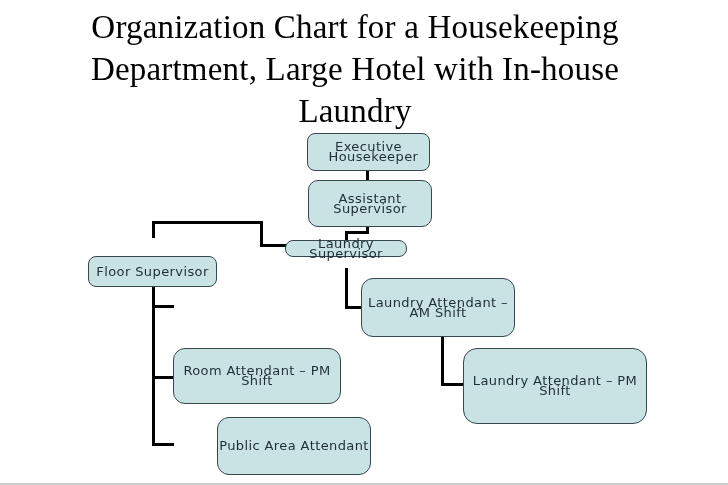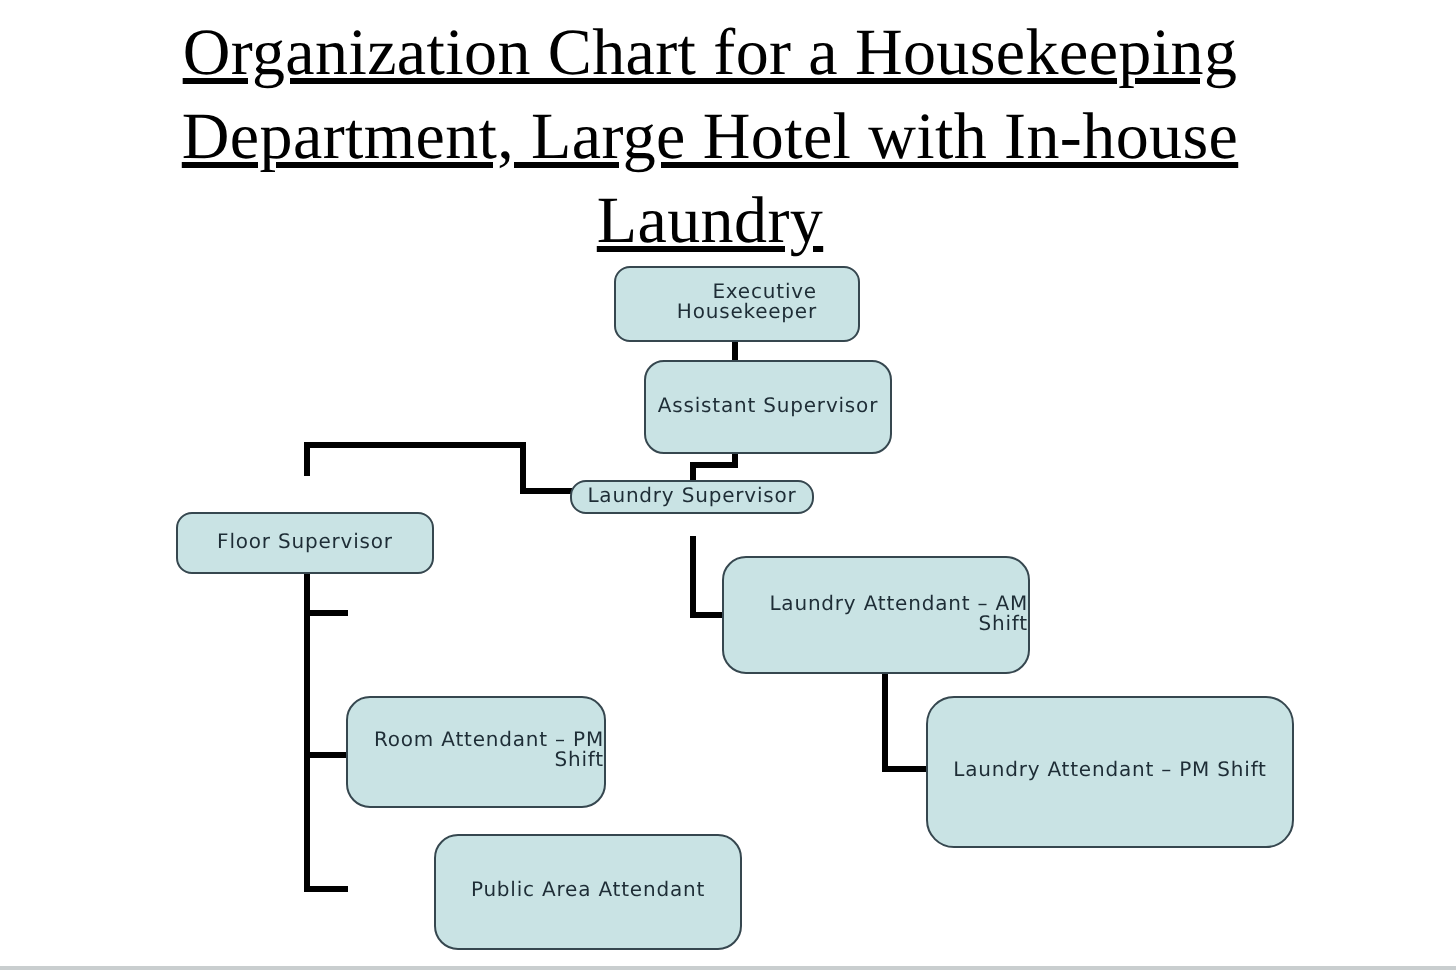--- a/index.html
+++ b/index.html
@@ -15,34 +15,33 @@
     position: absolute;
     top: 6px;
     left: 0;
     width: 710px;
     text-align: center;
     font-family: "Liberation Serif", serif;
     font-size: 33px;
     line-height: 42px;
     color: #000000;
     letter-spacing: 0.2px;
-    text-decoration: underline;
   }
   .chart { position: absolute; left: 0; top: 0; width: 728px; height: 485px; }
   .node {
     position: absolute;
     background: #c9e3e4;
     border: 1px solid #36474f;
     display: flex;
     align-items: center;
     justify-content: center;
-    text-align: right;
+    text-align: center;
     box-sizing: border-box;
     color: #1e2d36;
-    font-size: 10px;
+    font-size: 13px;
     letter-spacing: 0.4px;
     line-height: 10px;
   }
   .node .lbl { display: block; }
   .conn { position: absolute; background: #000000; }
   .bottom-edge {
     position: absolute;
     left: 0; bottom: 0;
     width: 728px; height: 2px;
     background: #c9cecf;
@@ -80,34 +79,34 @@
     <div class="conn" style="left:345px; top:268px; width:3px; height:41px;"></div>
     <div class="conn" style="left:345px; top:306px; width:21px; height:3px;"></div>
 
     <div class="conn" style="left:441px; top:337px; width:3px; height:49px;"></div>
     <div class="conn" style="left:441px; top:383px; width:23px; height:3px;"></div>
 
     <div class="node" style="left:307px; top:133px; width:123px; height:38px; border-radius:8px;">
       <span class="lbl" style="width:80px;">Executive Housekeeper</span>
     </div>
 
-    <div class="node" style="left:322px; top:180px; width:124px; height:47px; border-radius:10px;">
+    <div class="node" style="left:308px; top:180px; width:124px; height:47px; border-radius:10px;">
       <span class="lbl">Assistant Supervisor</span>
     </div>
 
     <div class="node" style="left:88px; top:238px; width:129px; height:31px; border-radius:8px;margin-top:18px;">
       <span class="lbl">Floor Supervisor</span>
     </div>
 
     <div class="node" style="left:285px; top:240px; width:122px; height:17px; border-radius:8px;">
       <span class="lbl">Laundry Supervisor</span>
     </div>
 
 
-    <div class="node" style="left:173px; top:348px; width:130px; height:56px; border-radius:12px;">
+    <div class="node" style="left:173px; top:348px; width:168px; height:56px; border-radius:12px;">
       <span class="lbl">Room Attendant – PM Shift</span>
     </div>
 
     <div class="node" style="left:173px; top:417px; width:154px; height:58px; border-radius:12px;margin-left:44px;">
       <span class="lbl">Public Area Attendant</span>
     </div>
 
     <div class="node" style="left:361px; top:278px; width:154px; height:59px; border-radius:12px;">
       <span class="lbl">Laundry Attendant – AM Shift</span>
     </div>

